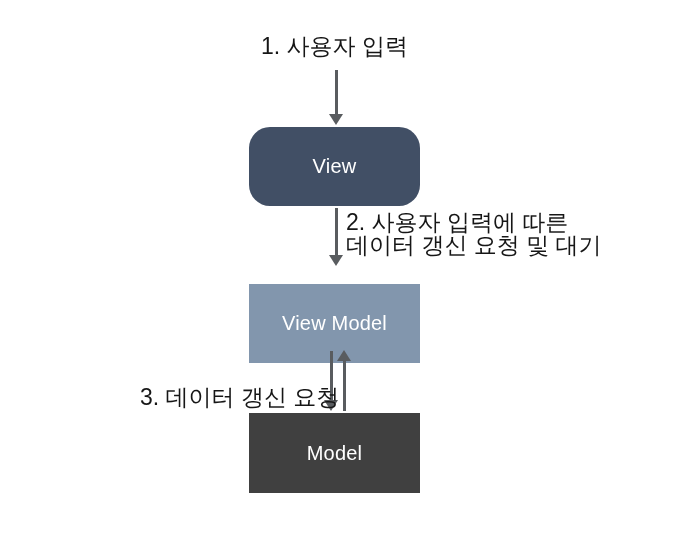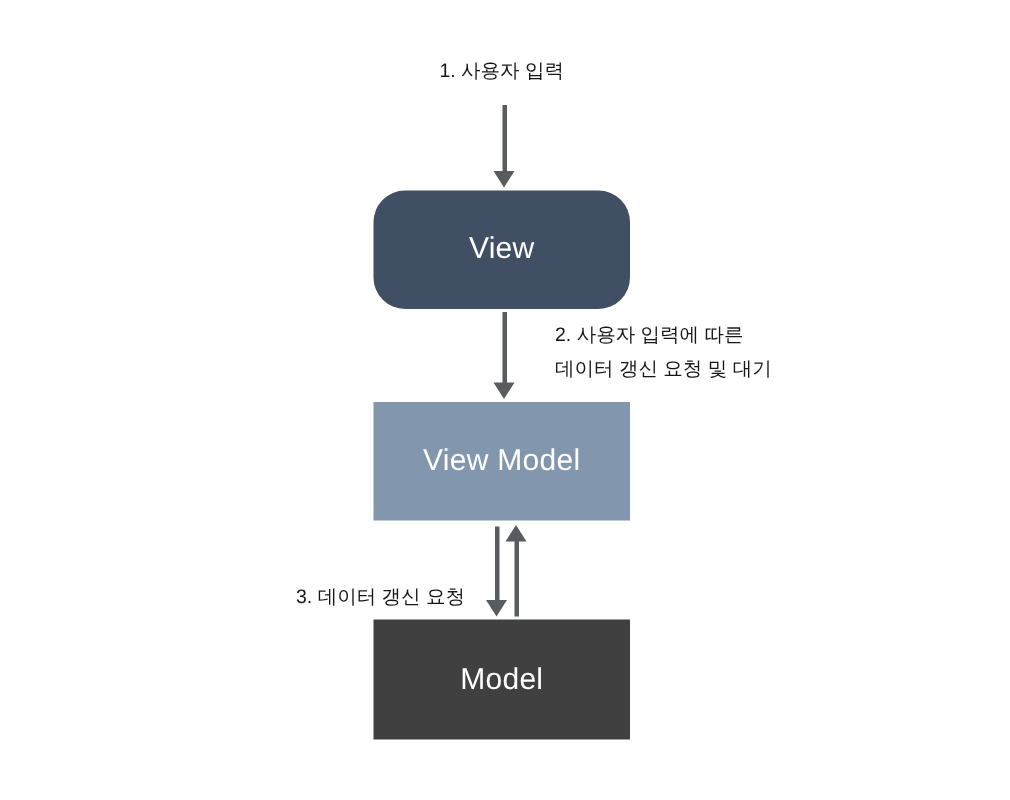--- a/index.html
+++ b/index.html
@@ -11,21 +11,21 @@
     position: relative;
     width: 673px;
     height: 533px;
     background: #ffffff;
     overflow: hidden;
     --arrow: #595c5f;
   }
   .flow-label {
     position: absolute;
     color: #161616;
-    font-size: 13px;
+    font-size: 23px;
     line-height: 23px;
     white-space: nowrap;
   }
   .node {
     position: absolute;
     left: 249px;
     width: 171px;
     height: 79px;
     display: flex;
     align-items: center;
@@ -61,22 +61,22 @@
     top: 0; left: 0;
     width: 0; height: 0;
     border-left: 7px solid transparent;
     border-right: 7px solid transparent;
     border-bottom: 11px solid var(--arrow);
   }
   #label-step1 { left: 249px; width: 171px; top: 35px; text-align: center; }
   #arrow-step1 { left: 329px; top: 70px; height: 55px; }
   #node-view { top: 127px; }
   #arrow-step2 { left: 329px; top: 208px; height: 58px; }
-  #label-step2 { left: 370px; top: 211px; }
-  #node-view-model { top: 268px; align-items: center; }
+  #label-step2 { left: 346px; top: 211px; }
+  #node-view-model { top: 284px; align-items: center; }
   #arrow-step3 { left: 324px; top: 351px; height: 60px; }
   #arrow-step4 { left: 337px; top: 350px; height: 61px; }
   #label-step3 { left: 140px; width: 170px; top: 370px; text-align: right; margin-top: 16px; }
   #label-step4 { left: 364px; top: 370px; }
   #node-model { top: 413px; height: 80px; }
 </style>
 </head>
 <body>
 
 <div id="canvas" style="--arrow: #595c5f;">

